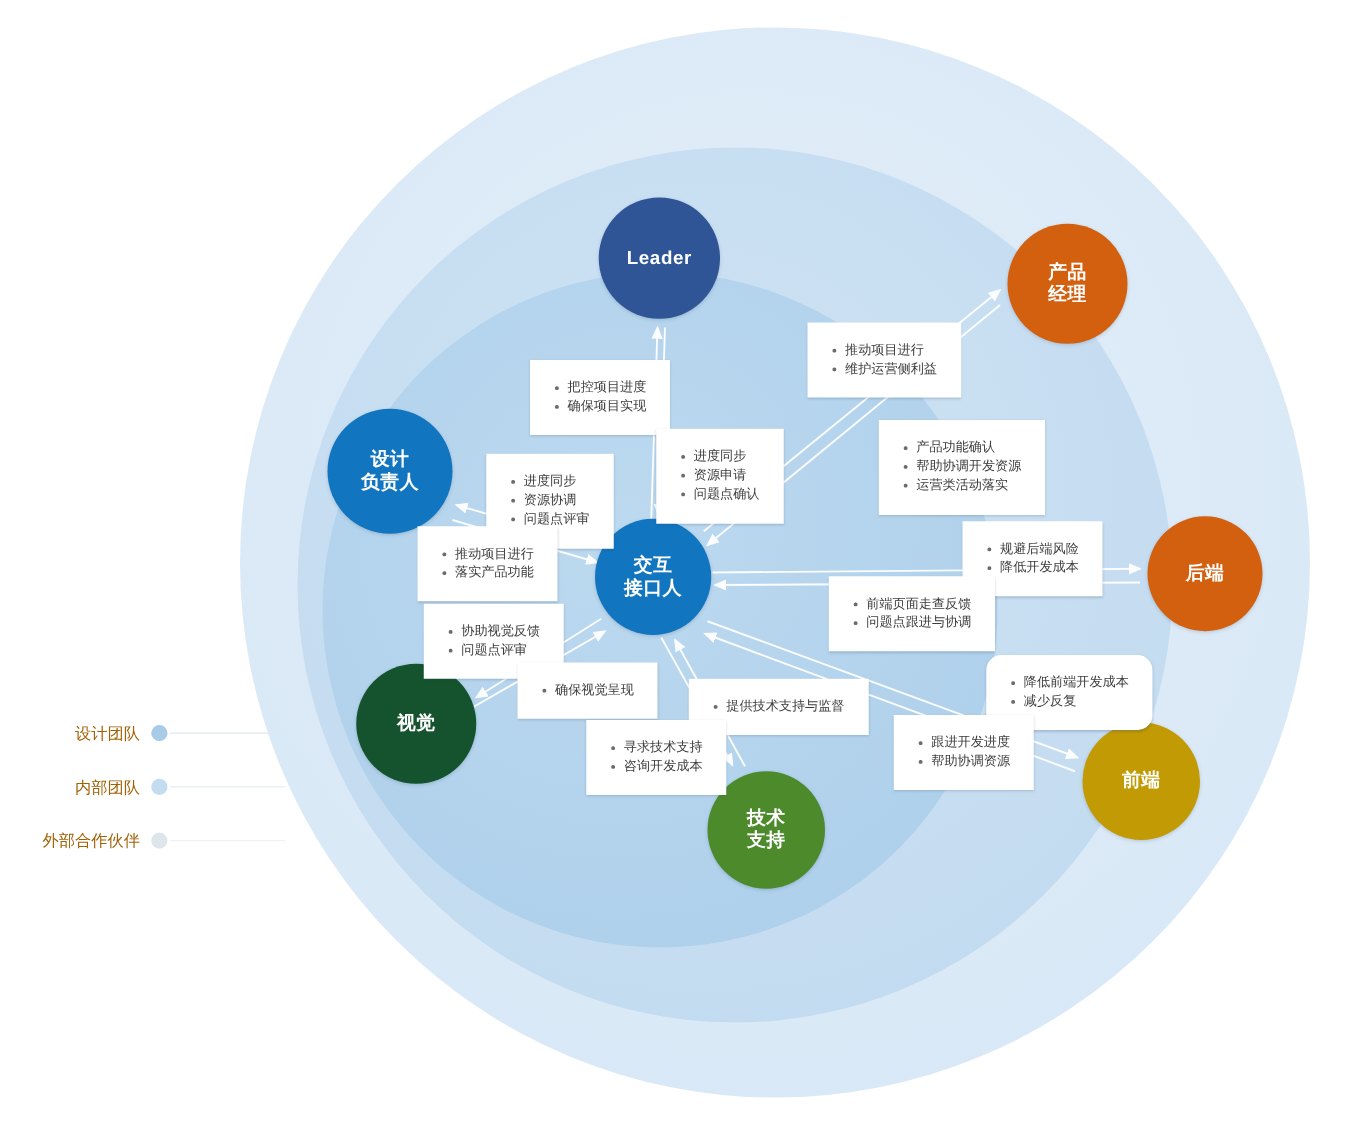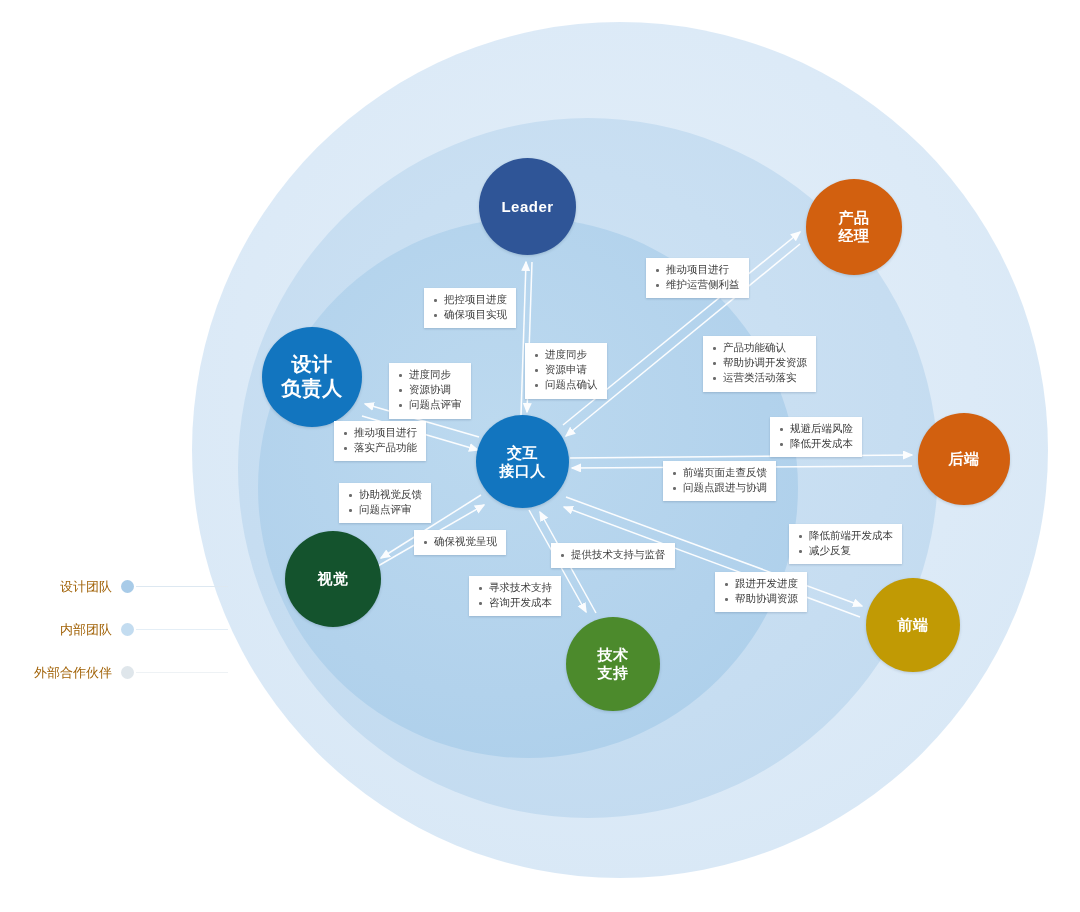--- a/index.html
+++ b/index.html
@@ -33,36 +33,36 @@
     position:absolute;border-radius:50%;
     display:flex;align-items:center;justify-content:center;
     text-align:center;color:#ffffff;font-weight:bold;
     line-height:1.18;letter-spacing:.5px;
     box-shadow:0 1px 3px rgba(20,50,80,.18);
   }
   .node span{display:block;}
 
   .n-leader{left:479px;top:158px;width:97px;height:97px;background:#2f5597;font-size:15px;}
   .n-pm    {left:806px;top:179px;width:96px;height:96px;background:#d2600f;font-size:15px;}
-  .n-design{left:262px;top:327px;width:100px;height:100px;background:#1275bf;font-size:20px;}
+  .n-design{left:262px;top:327px;width:100px;height:100px;background:#1275bf;font-size:15px;}
   .n-hub   {left:476px;top:415px;width:93px;height:93px;background:#1275bf;font-size:15px;}
   .n-back  {left:918px;top:413px;width:92px;height:92px;background:#d2600f;font-size:15px;}
   .n-visual{left:285px;top:531px;width:96px;height:96px;background:#14532d;font-size:15px;}
   .n-front {left:866px;top:578px;width:94px;height:94px;background:#c19a04;font-size:15px;}
   .n-tech  {left:566px;top:617px;width:94px;height:94px;background:#4c8a2c;font-size:15px;}
 
   
   .callout{
     position:absolute;background:#ffffff;
     padding:5px 9px 5px 7px;
     box-shadow:0 1px 2px rgba(40,70,100,.22);
     color:#3c3c3c;font-size:10.5px;line-height:1.45;
     white-space:nowrap;
   }
-  .callout ul{margin:0;padding:0;list-style:none;font-family:Liberation Mono, monospace;}
+  .callout ul{margin:10px;padding:0;list-style:none;}
   .callout li{position:relative;padding-left:13px;}
   .callout li:before{
     content:"";position:absolute;left:3px;top:6px;
     width:2.5px;height:2.5px;background:#6b6b6b;border-radius:50%;
   }
 
   
   #legend{position:absolute;left:8px;top:565px;width:220px;}
   .legend-row{position:relative;height:43px;display:flex;align-items:center;}
   .legend-label{
@@ -224,21 +224,21 @@
       </ul>
   </div>
 
   <div class="callout" style="left:663px;top:461px;">
     <ul>
         <li>前端页面走查反馈</li>
         <li>问题点跟进与协调</li>
       </ul>
   </div>
 
-  <div class="callout" style="left:789px;top:524px;">
+  <div class="callout" style="left:789px;top:524px;border-radius:12px;">
     <ul>
         <li>降低前端开发成本</li>
         <li>减少反复</li>
       </ul>
   </div>
 
   <div class="callout" style="left:715px;top:572px;">
     <ul>
         <li>跟进开发进度</li>
         <li>帮助协调资源</li>

